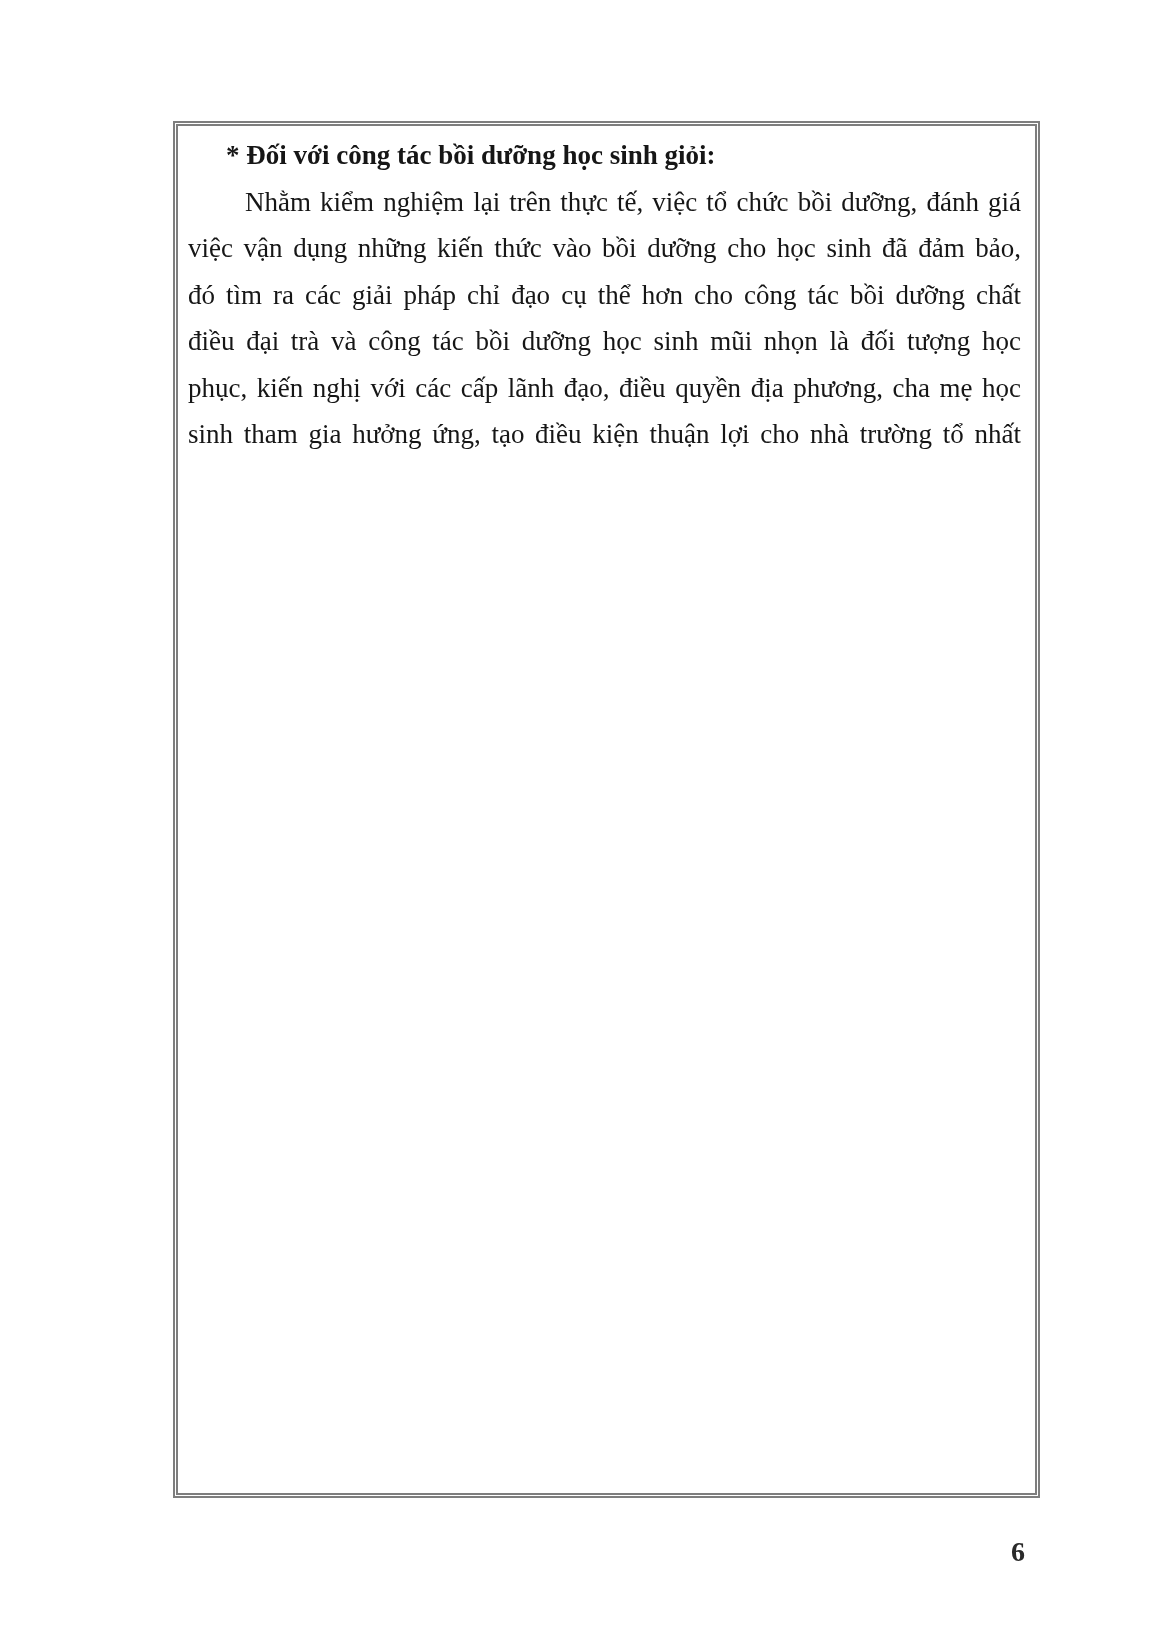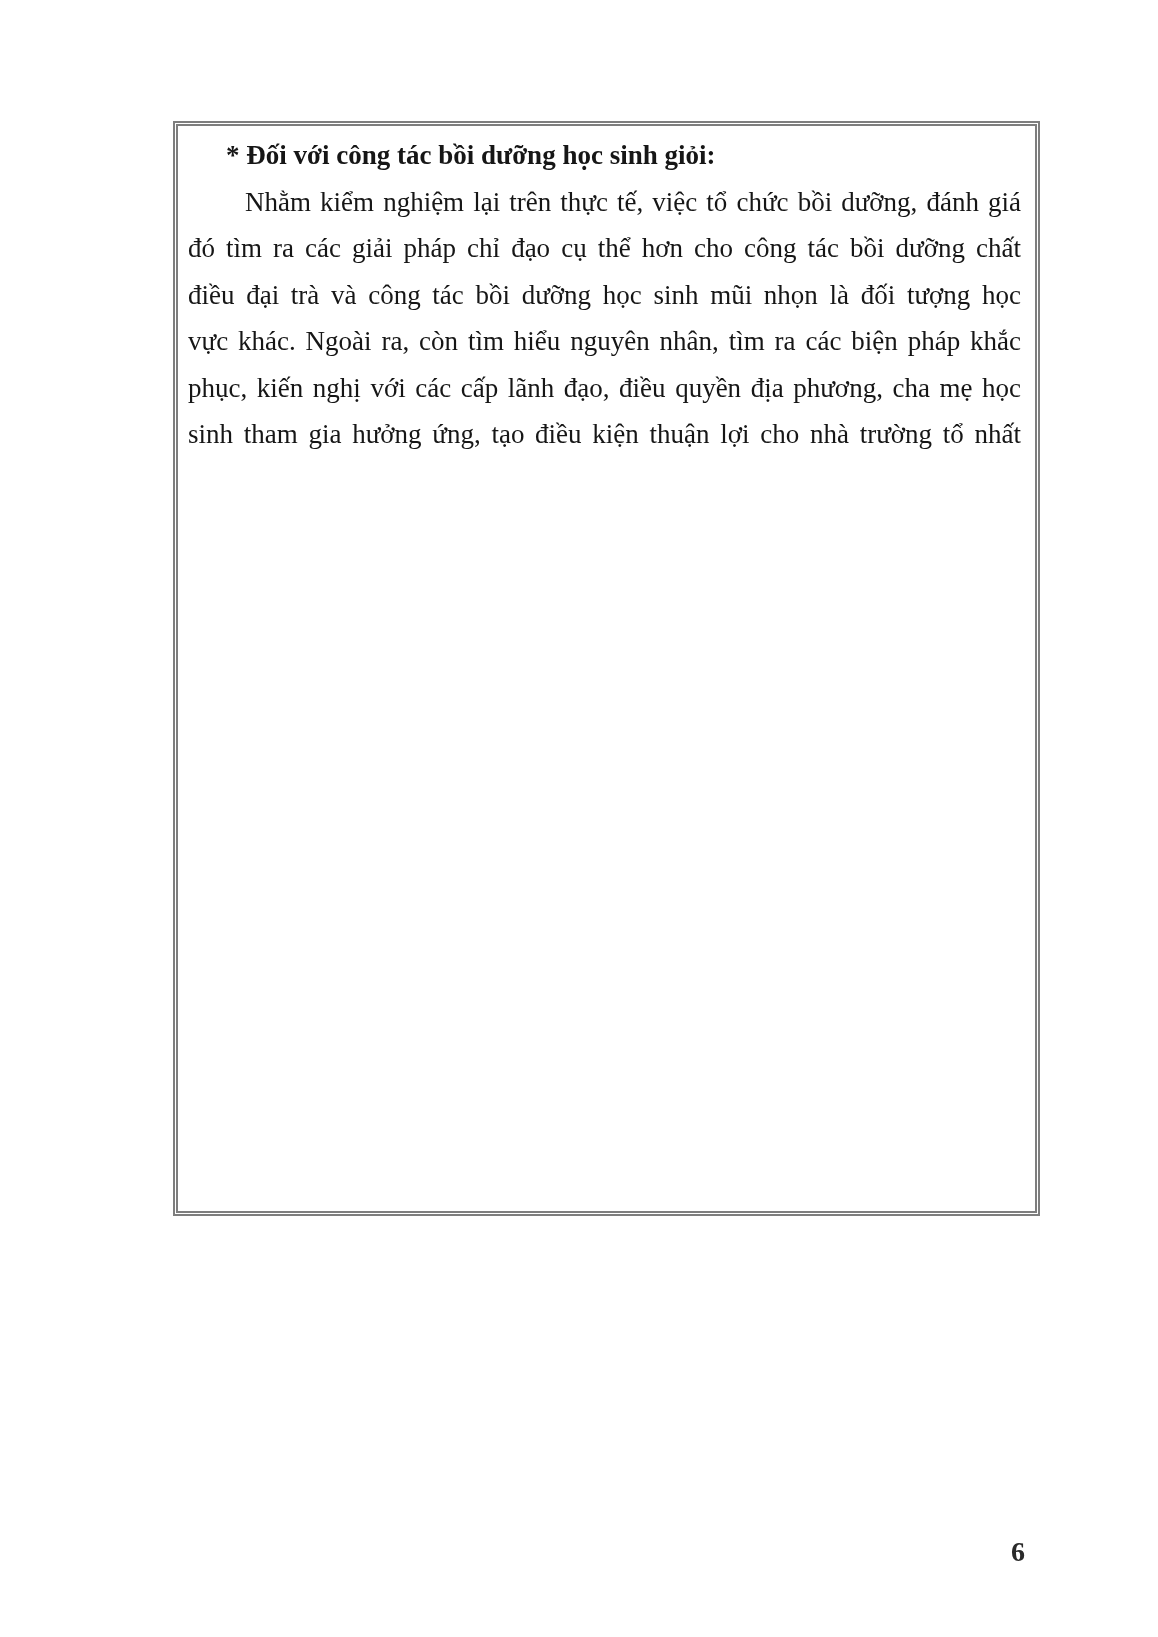--- a/index.html
+++ b/index.html
@@ -13,21 +13,21 @@
     background: #ffffff;
     font-family: "Liberation Serif", "DejaVu Serif", serif;
     color: #161616;
     overflow: hidden;
   }
   .page-border {
     position: absolute;
     left: 173px;
     top: 121px;
     width: 867px;
-    height: 1095px;
+    height: 1377px;
     box-sizing: border-box;
     border: 5px double #7e7e7e;
     background: #ffffff;
   }
   .content {
     position: absolute;
     left: 10px;
     top: 6px;
     width: 833px;
   }
@@ -62,21 +62,21 @@
     color: #2a2a2a;
   }
 </style>
 </head>
 <body>
 
 <div class="page-border">
   <div class="content">
     <div class="heading">* Đối với công tác bồi dưỡng học sinh giỏi:</div>
     <div class="pline indent">Nhằm kiểm nghiệm lại trên thực tế, việc tổ chức bồi dưỡng, đánh giá</div>
+    <div class="pline">việc vận dụng những kiến thức vào bồi dưỡng cho học sinh đã đảm bảo,</div>
     <div class="pline">đó tìm ra các giải pháp chỉ đạo cụ thể hơn cho công tác bồi dưỡng chất</div>
     <div class="pline">điều đại trà và công tác bồi dưỡng học sinh mũi nhọn là đối tượng học</div>
-    <div class="pline">vực khác. Ngoài ra, còn tìm hiểu nguyên nhân, tìm ra các biện pháp khắc</div>
     <div class="pline">phục, kiến nghị với các cấp lãnh đạo, điều quyền địa phương, cha mẹ học</div>
     <div class="pline">sinh tham gia hưởng ứng, tạo điều kiện thuận lợi cho nhà trường tổ nhất</div>
   </div>
 </div>
 
 <div class="page-number">6</div>
 
 </body></html>

